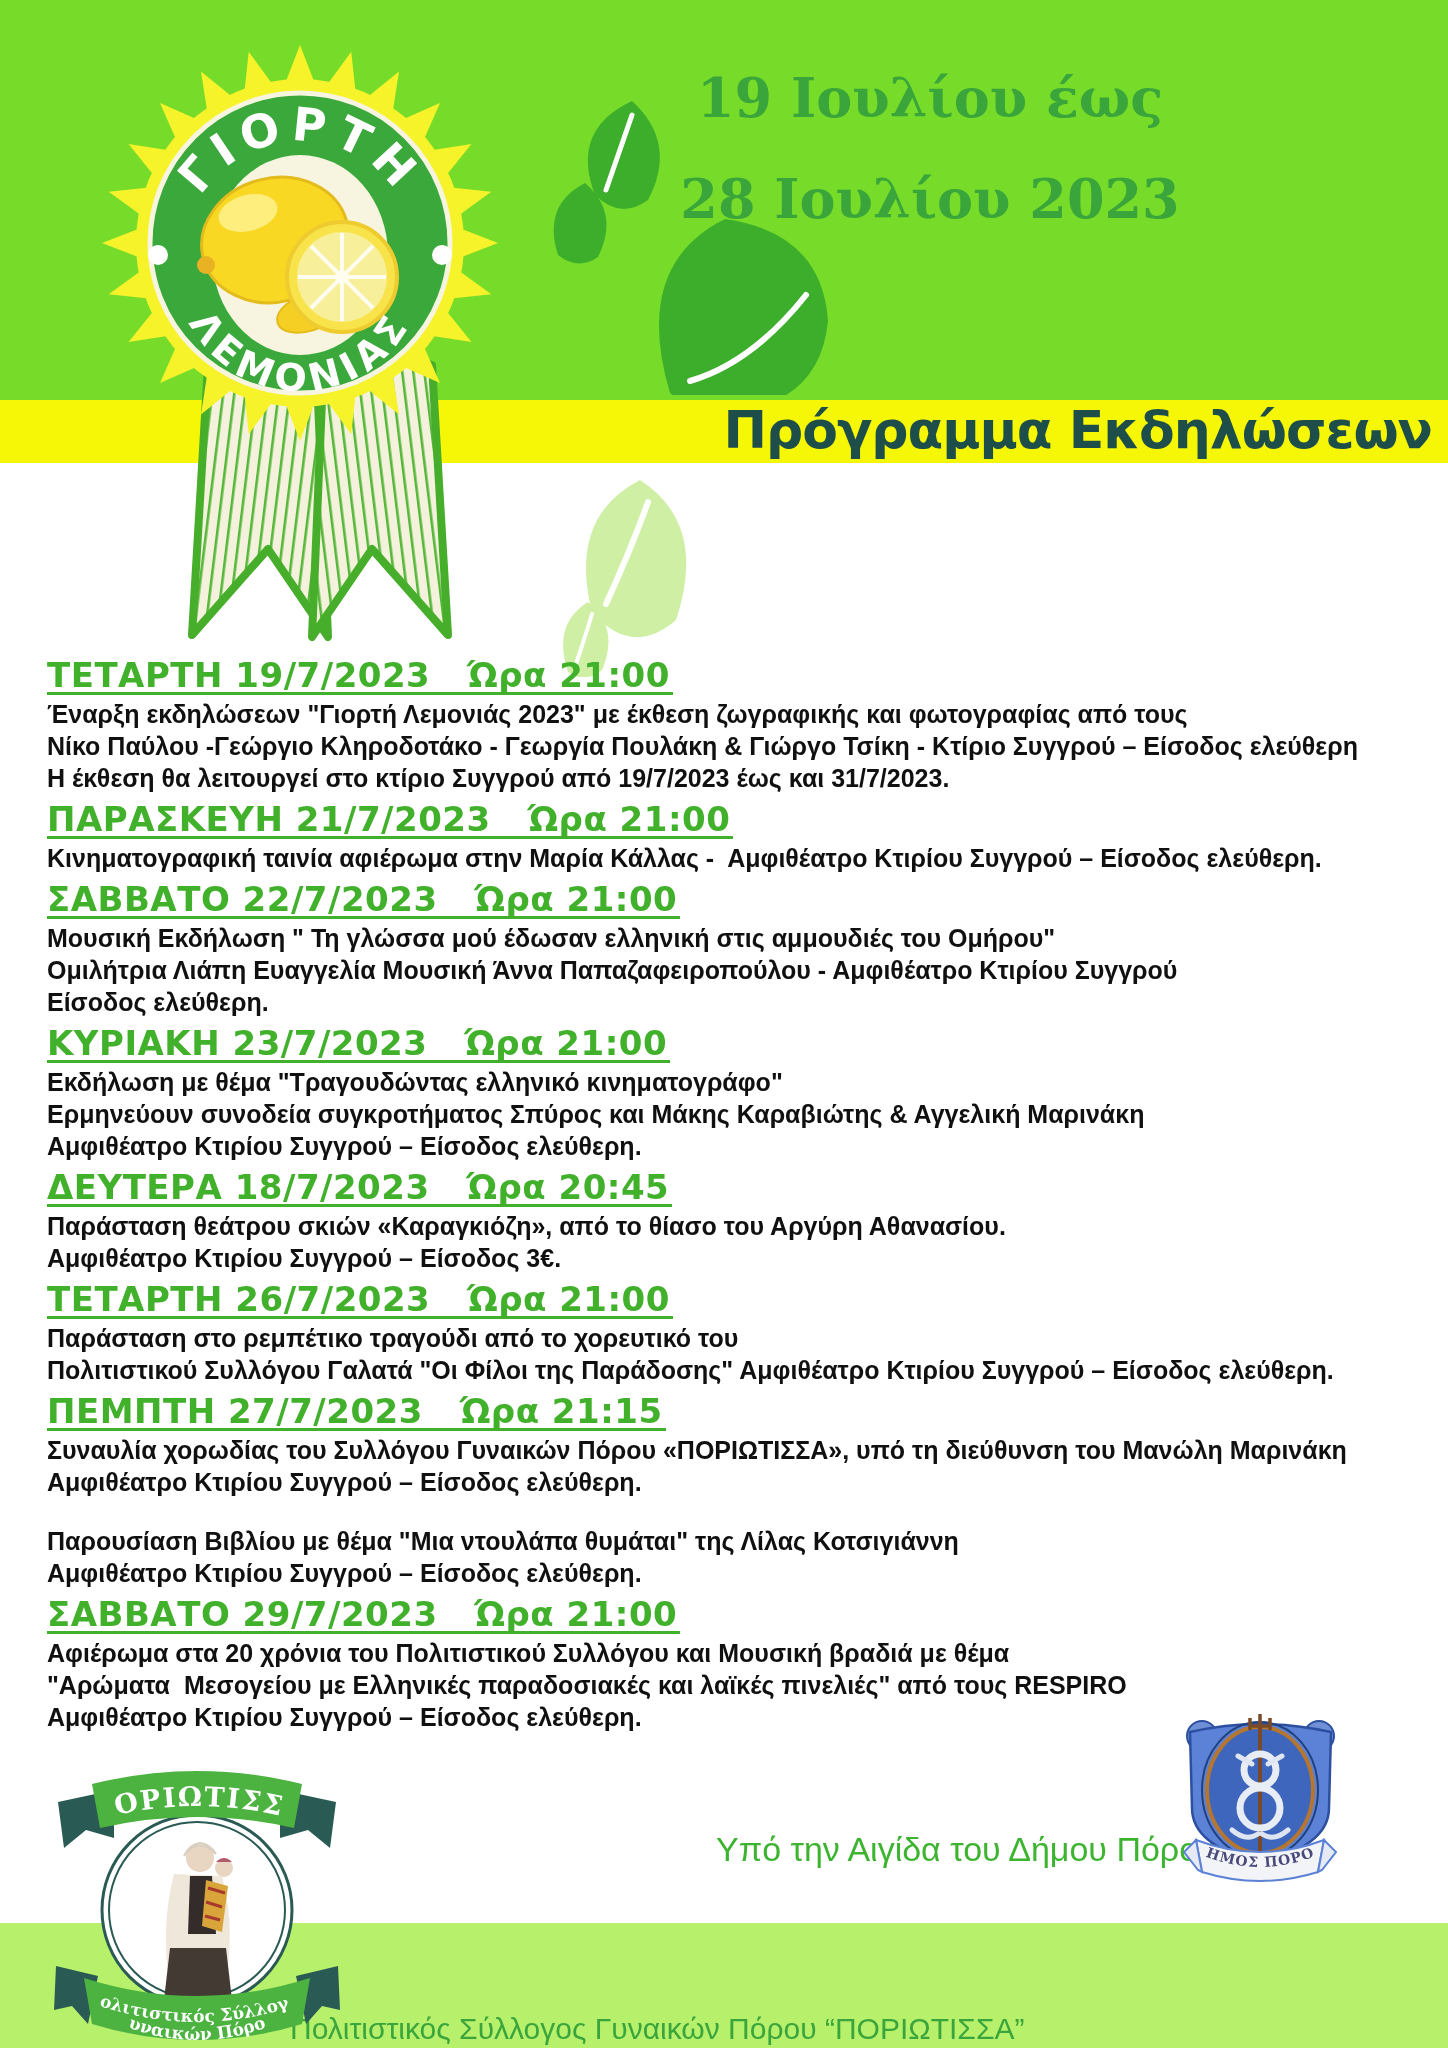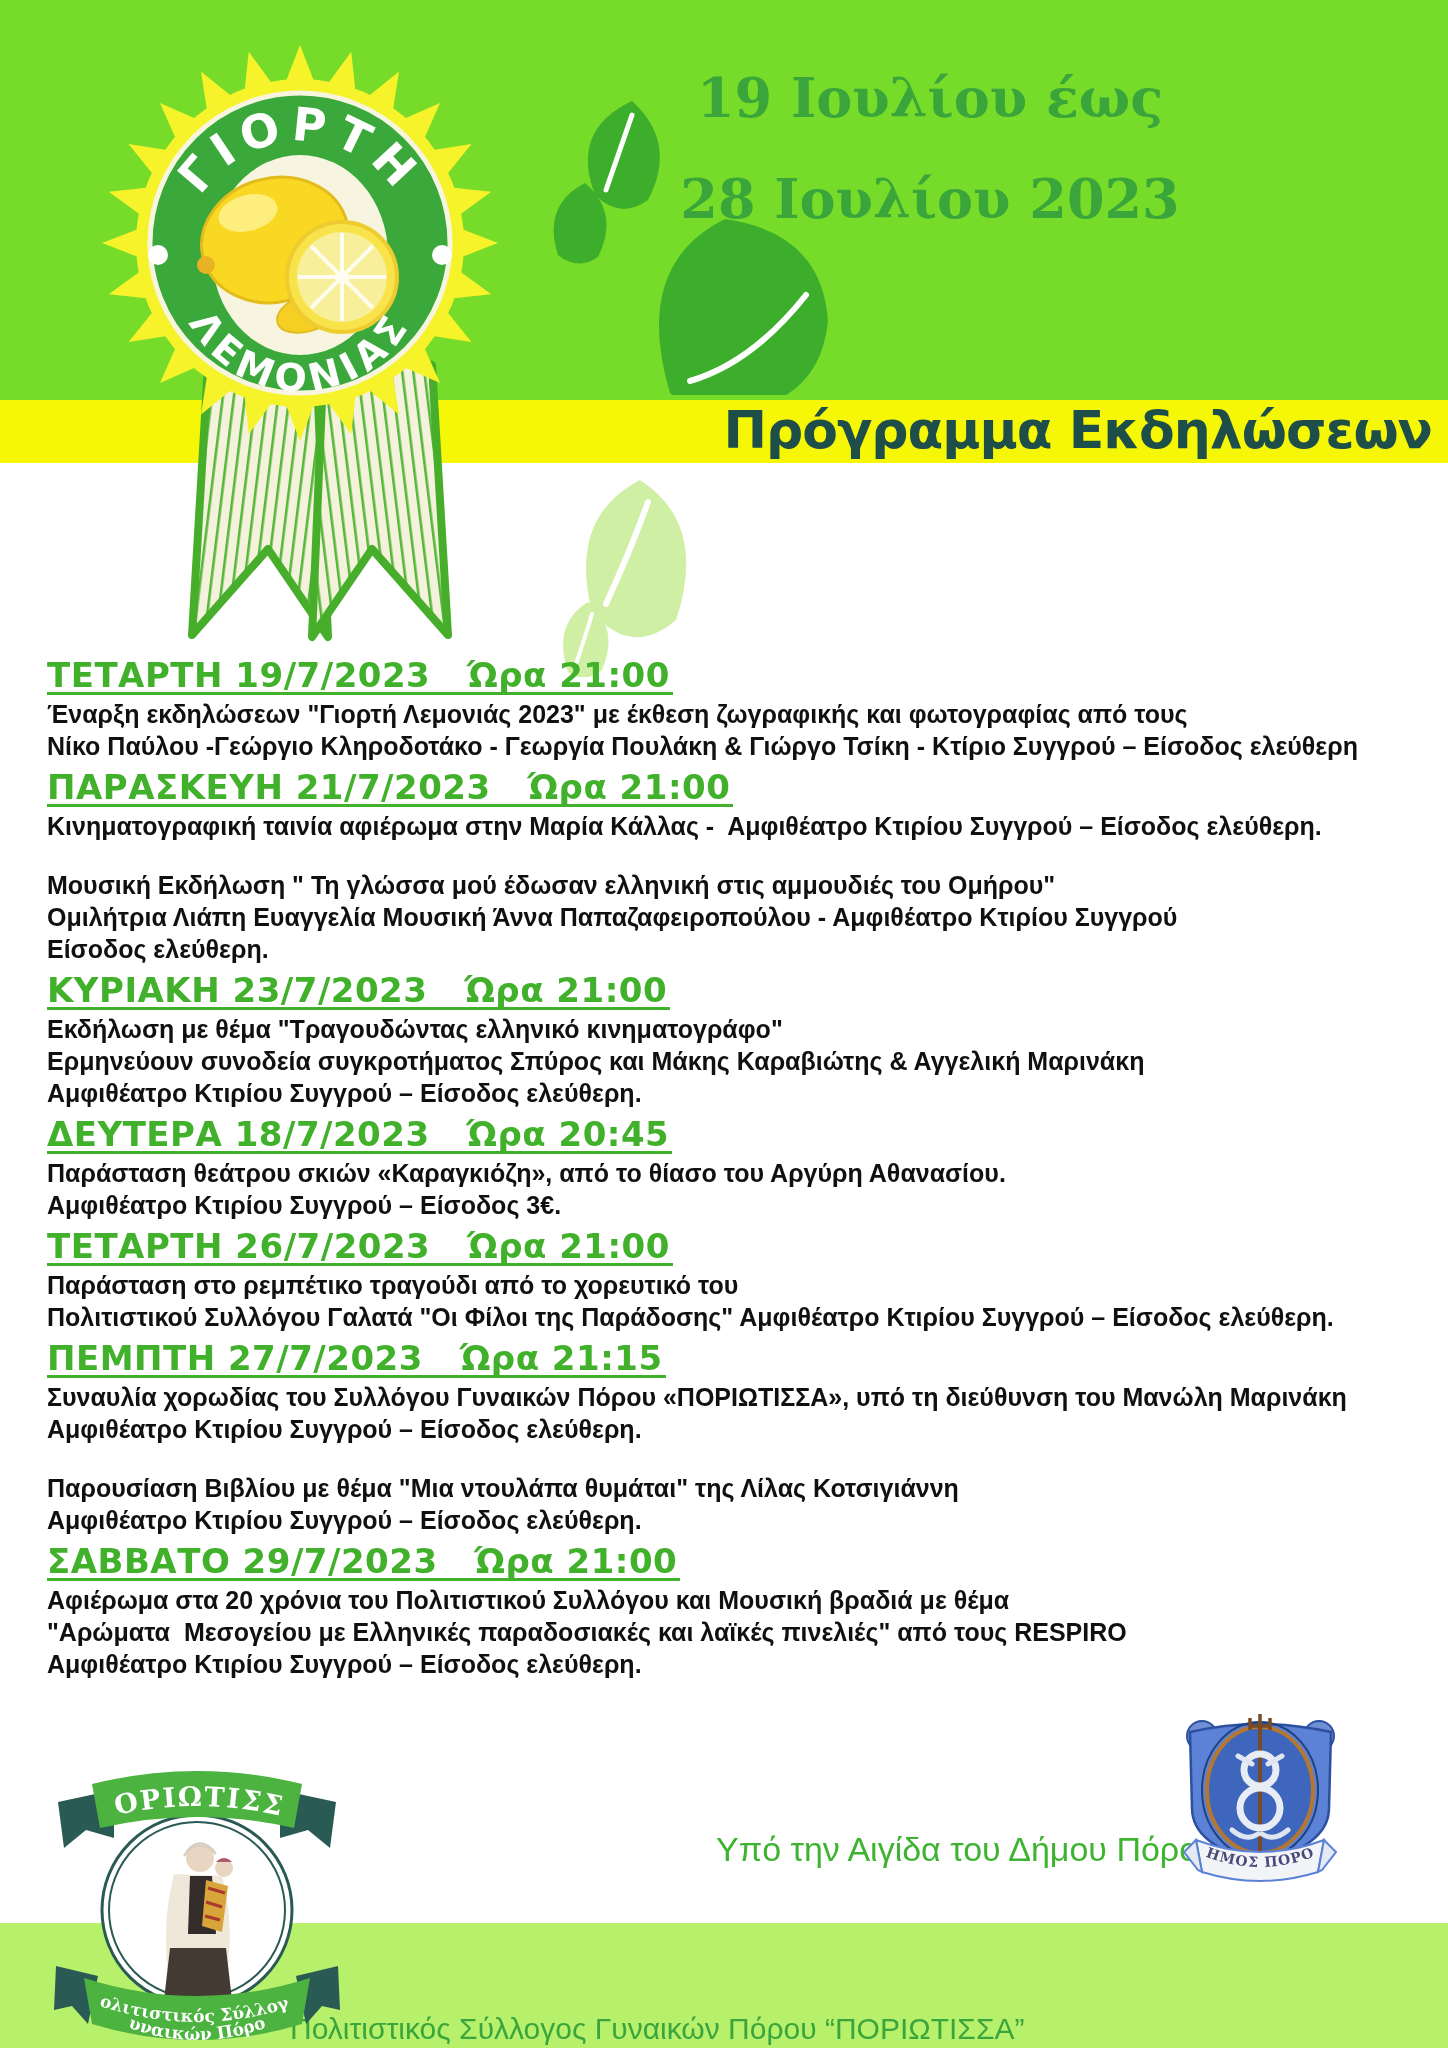--- a/index.html
+++ b/index.html
@@ -146,27 +146,28 @@
     <text font-family="DejaVu Sans, sans-serif" font-size="38" font-weight="700" fill="#ffffff" letter-spacing="6">
       <textPath href="#arcBot" startOffset="50%" text-anchor="middle">ΛΕΜΟΝΙΑΣ</textPath>
     </text>
   </svg>
 
   <div class="events">
     <section class="event">
       <h2 class="evt-head">ΤΕΤΑΡΤΗ 19/7/2023   Ώρα 21:00</h2><br>
       <p class="evt-line">Έναρξη εκδηλώσεων "Γιορτή Λεμονιάς 2023" με έκθεση ζωγραφικής και φωτογραφίας από τους</p>
       <p class="evt-line">Νίκο Παύλου -Γεώργιο Κληροδοτάκο - Γεωργία Πουλάκη &amp; Γιώργο Τσίκη - Κτίριο Συγγρού – Είσοδος ελεύθερη</p>
+      <p class="evt-line">Η έκθεση θα λειτουργεί στο κτίριο Συγγρού από 19/7/2023 έως και 31/7/2023.</p>
     </section>
     <section class="event">
       <h2 class="evt-head">ΠΑΡΑΣΚΕΥΗ 21/7/2023   Ώρα 21:00</h2><br>
       <p class="evt-line">Κινηματογραφική ταινία αφιέρωμα στην Μαρία Κάλλας -  Αμφιθέατρο Κτιρίου Συγγρού – Είσοδος ελεύθερη.</p>
     </section>
     <section class="event">
-      <br>
+      <h2 class="evt-head">ΣΑΒΒΑΤΟ 22/7/2023   Ώρα 21:00</h2><br>
       <p class="evt-line">Μουσική Εκδήλωση " Τη γλώσσα μού έδωσαν ελληνική στις αμμουδιές του Ομήρου"</p>
       <p class="evt-line">Ομιλήτρια Λιάπη Ευαγγελία Μουσική Άννα Παπαζαφειροπούλου - Αμφιθέατρο Κτιρίου Συγγρού</p>
       <p class="evt-line">Είσοδος ελεύθερη.</p>
     </section>
     <section class="event">
       <h2 class="evt-head">ΚΥΡΙΑΚΗ 23/7/2023   Ώρα 21:00</h2><br>
       <p class="evt-line">Εκδήλωση με θέμα "Τραγουδώντας ελληνικό κινηματογράφο"</p>
       <p class="evt-line">Ερμηνεύουν συνοδεία συγκροτήματος Σπύρος και Μάκης Καραβιώτης &amp; Αγγελική Μαρινάκη</p>
       <p class="evt-line">Αμφιθέατρο Κτιρίου Συγγρού – Είσοδος ελεύθερη.</p>
     </section>

